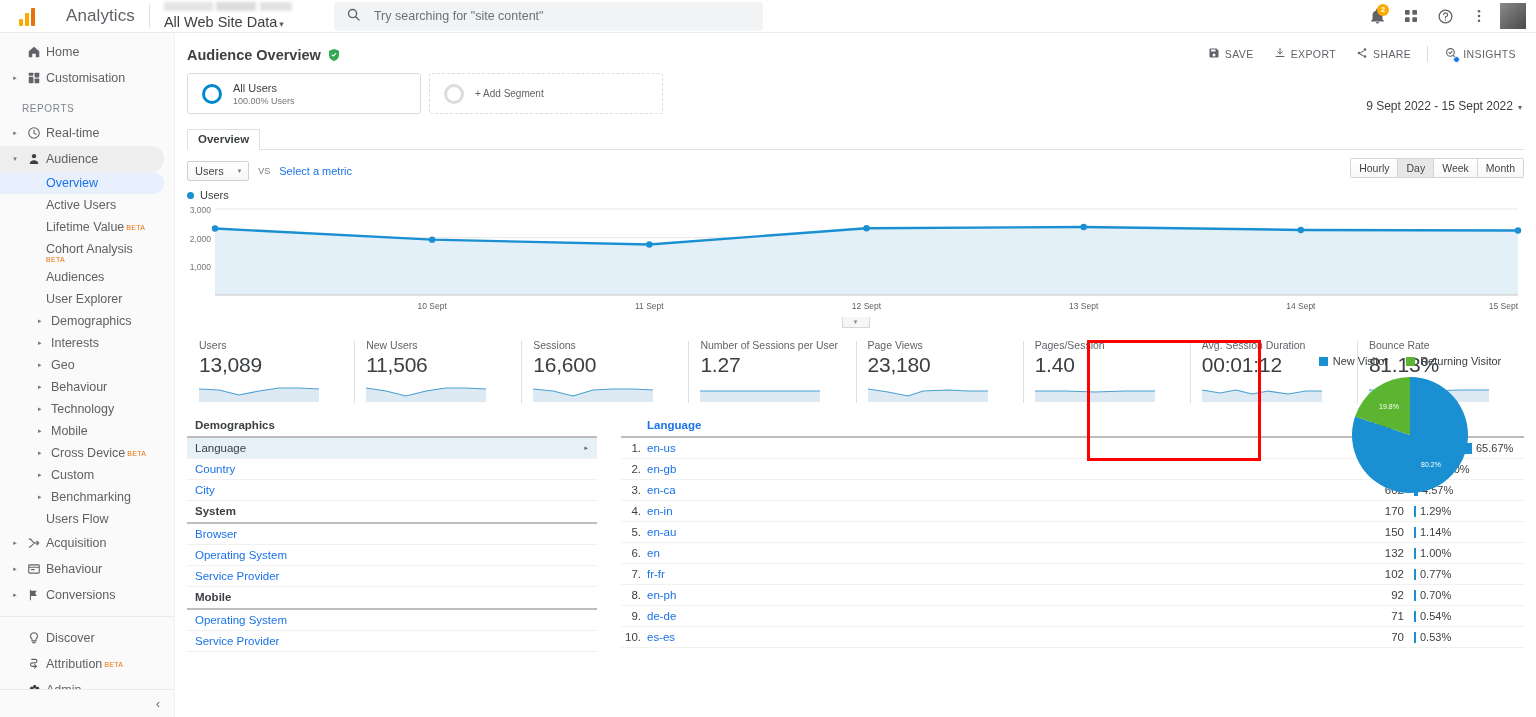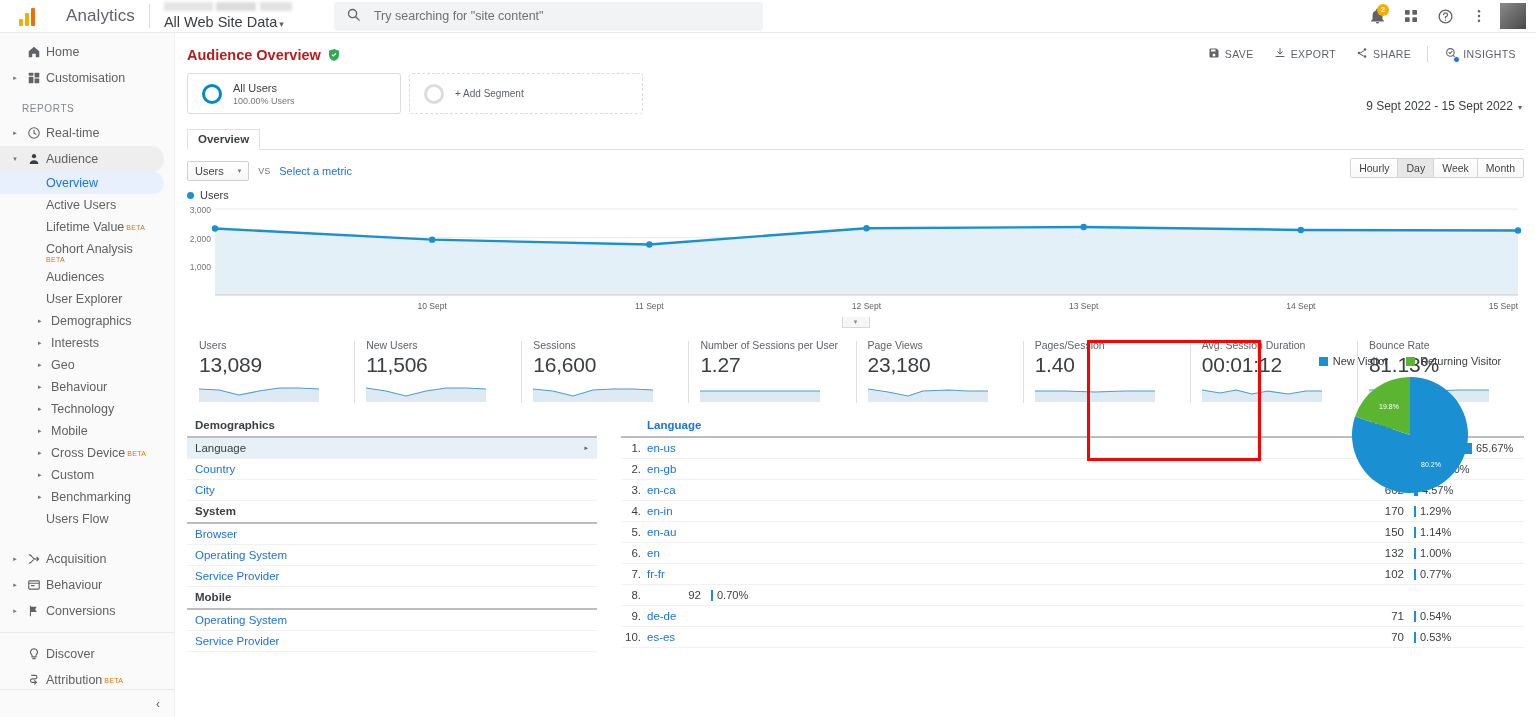--- a/index.html
+++ b/index.html
@@ -63,35 +63,35 @@
   .beta { color:#e8710a; font-size:7px; vertical-align:super; margin-left:2px; letter-spacing:.3px; }
   .beta-below { color:#e8710a; font-size:7px; letter-spacing:.3px; }
   .sub-item.two-line { height:28px; flex-direction:column; align-items:flex-start; justify-content:center; }
   .hr-soft { height:1px; background:#eaeaea; margin:8px 0; }
   .collapse-row { position:absolute; bottom:0; left:0; right:0; height:28px;
     border-top:1px solid #eaeaea; display:flex; align-items:center; justify-content:flex-end;
     padding-right:14px; color:#5f6368; font-size:12px; background:#fafafa; }
   
   .content { flex:1; position:relative; overflow:hidden; background:#fff; }
   .page-head { display:flex; align-items:center; padding:12px 12px 0 12px; position:relative; height:32px; }
-  .page-title { font-size:14.5px; color:#b91c1c; font-weight:bold; }
+  .page-title { font-size:14.5px; color:#404040; font-weight:bold; }
   .shield { width:12px; height:14px; margin-left:7px; position:relative; }
   .shield svg { display:block; }
   .head-actions { position:absolute; right:10px; top:12px; display:flex; align-items:center; gap:0; }
   .ha-btn { display:flex; align-items:center; gap:5px; color:#5f6368; font-size:10.5px;
     letter-spacing:.4px; padding:0 10px; height:18px; }
   .ha-sep { width:1px; height:16px; background:#dadce0; margin:0 6px; }
   .insights-ic { position:relative; }
   .insights-dot { position:absolute; right:-2px; bottom:-1px; width:7px; height:7px;
     border-radius:50%; background:#1a73e8; border:1px solid #fff; }
   
   .segments { display:flex; gap:8px; padding:8px 12px 0 12px; }
   .seg { height:41px; border:1px solid #dadce0; border-radius:3px; display:flex; align-items:center;
     padding:0 14px; gap:11px; background:#fff; }
-  .seg.allusers { width:214px; }
+  .seg.allusers { width:234px; }
   .seg.add { width:234px; border-style:dashed; color:#5f6368; }
   .ring { width:20px; height:20px; border-radius:50%; border:3px solid #0288d1; flex:none; }
   .ring.grey { border-color:#dadce0; }
   .seg-title { font-size:11px; color:#3c4043; line-height:14px; }
   .seg-sub { font-size:9px; color:#757575; line-height:12px; }
   .seg.add span { font-size:10px; }
   .daterange { position:absolute; right:14px; top:66px; font-size:12px; color:#3c4043; }
   .daterange .caret { font-size:8px; margin-left:5px; color:#5f6368; }
   
   .tabstrip { margin:16px 12px 0 12px; border-bottom:1px solid #e0e0e0; height:20px; position:relative; }
@@ -313,21 +313,21 @@
       </div>
       <div class="sub-item hasarrow">
         <span class="arrow">▸</span>
         <span>Benchmarking</span>
       </div>
       <div class="sub-item">
         <span>Users Flow</span>
       </div>
     </div>
 
-    <div class="nav-item" style="margin-top:16px">
+    <div class="nav-item" style="margin-top:0">
       <span class="arrow">▸</span>
       <span class="nicon">
         <svg width="14" height="14" viewBox="0 0 24 24" fill="none" stroke="#5f6368" stroke-width="1.9" stroke-linecap="round">
             <path d="M4 5c5 0 5 7 10 7M4 19c5 0 5-7 10-7"></path>
             <path d="M14 12h6M17 9l3 3-3 3"></path>
           </svg>
       </span>
       <span>Acquisition</span>
     </div>
     <div class="nav-item">
@@ -693,20 +693,21 @@
       <span class="c-idx">7.</span>
       <span class="c-lang">fr-fr</span>
       <span class="c-users">102</span>
       <span class="c-pct">
         <span class="bar" style="width:2px"></span>
         <span class="pcttext">0.77%</span>
       </span>
     </div>
     <div class="tbl-row">
       <span class="c-idx">8.</span>
+      <span class="c-lang">en-ph</span>
       <span class="c-users">92</span>
       <span class="c-pct">
         <span class="bar" style="width:2px"></span>
         <span class="pcttext">0.70%</span>
       </span>
     </div>
     <div class="tbl-row">
       <span class="c-idx">9.</span>
       <span class="c-lang">de-de</span>
       <span class="c-users">71</span>

